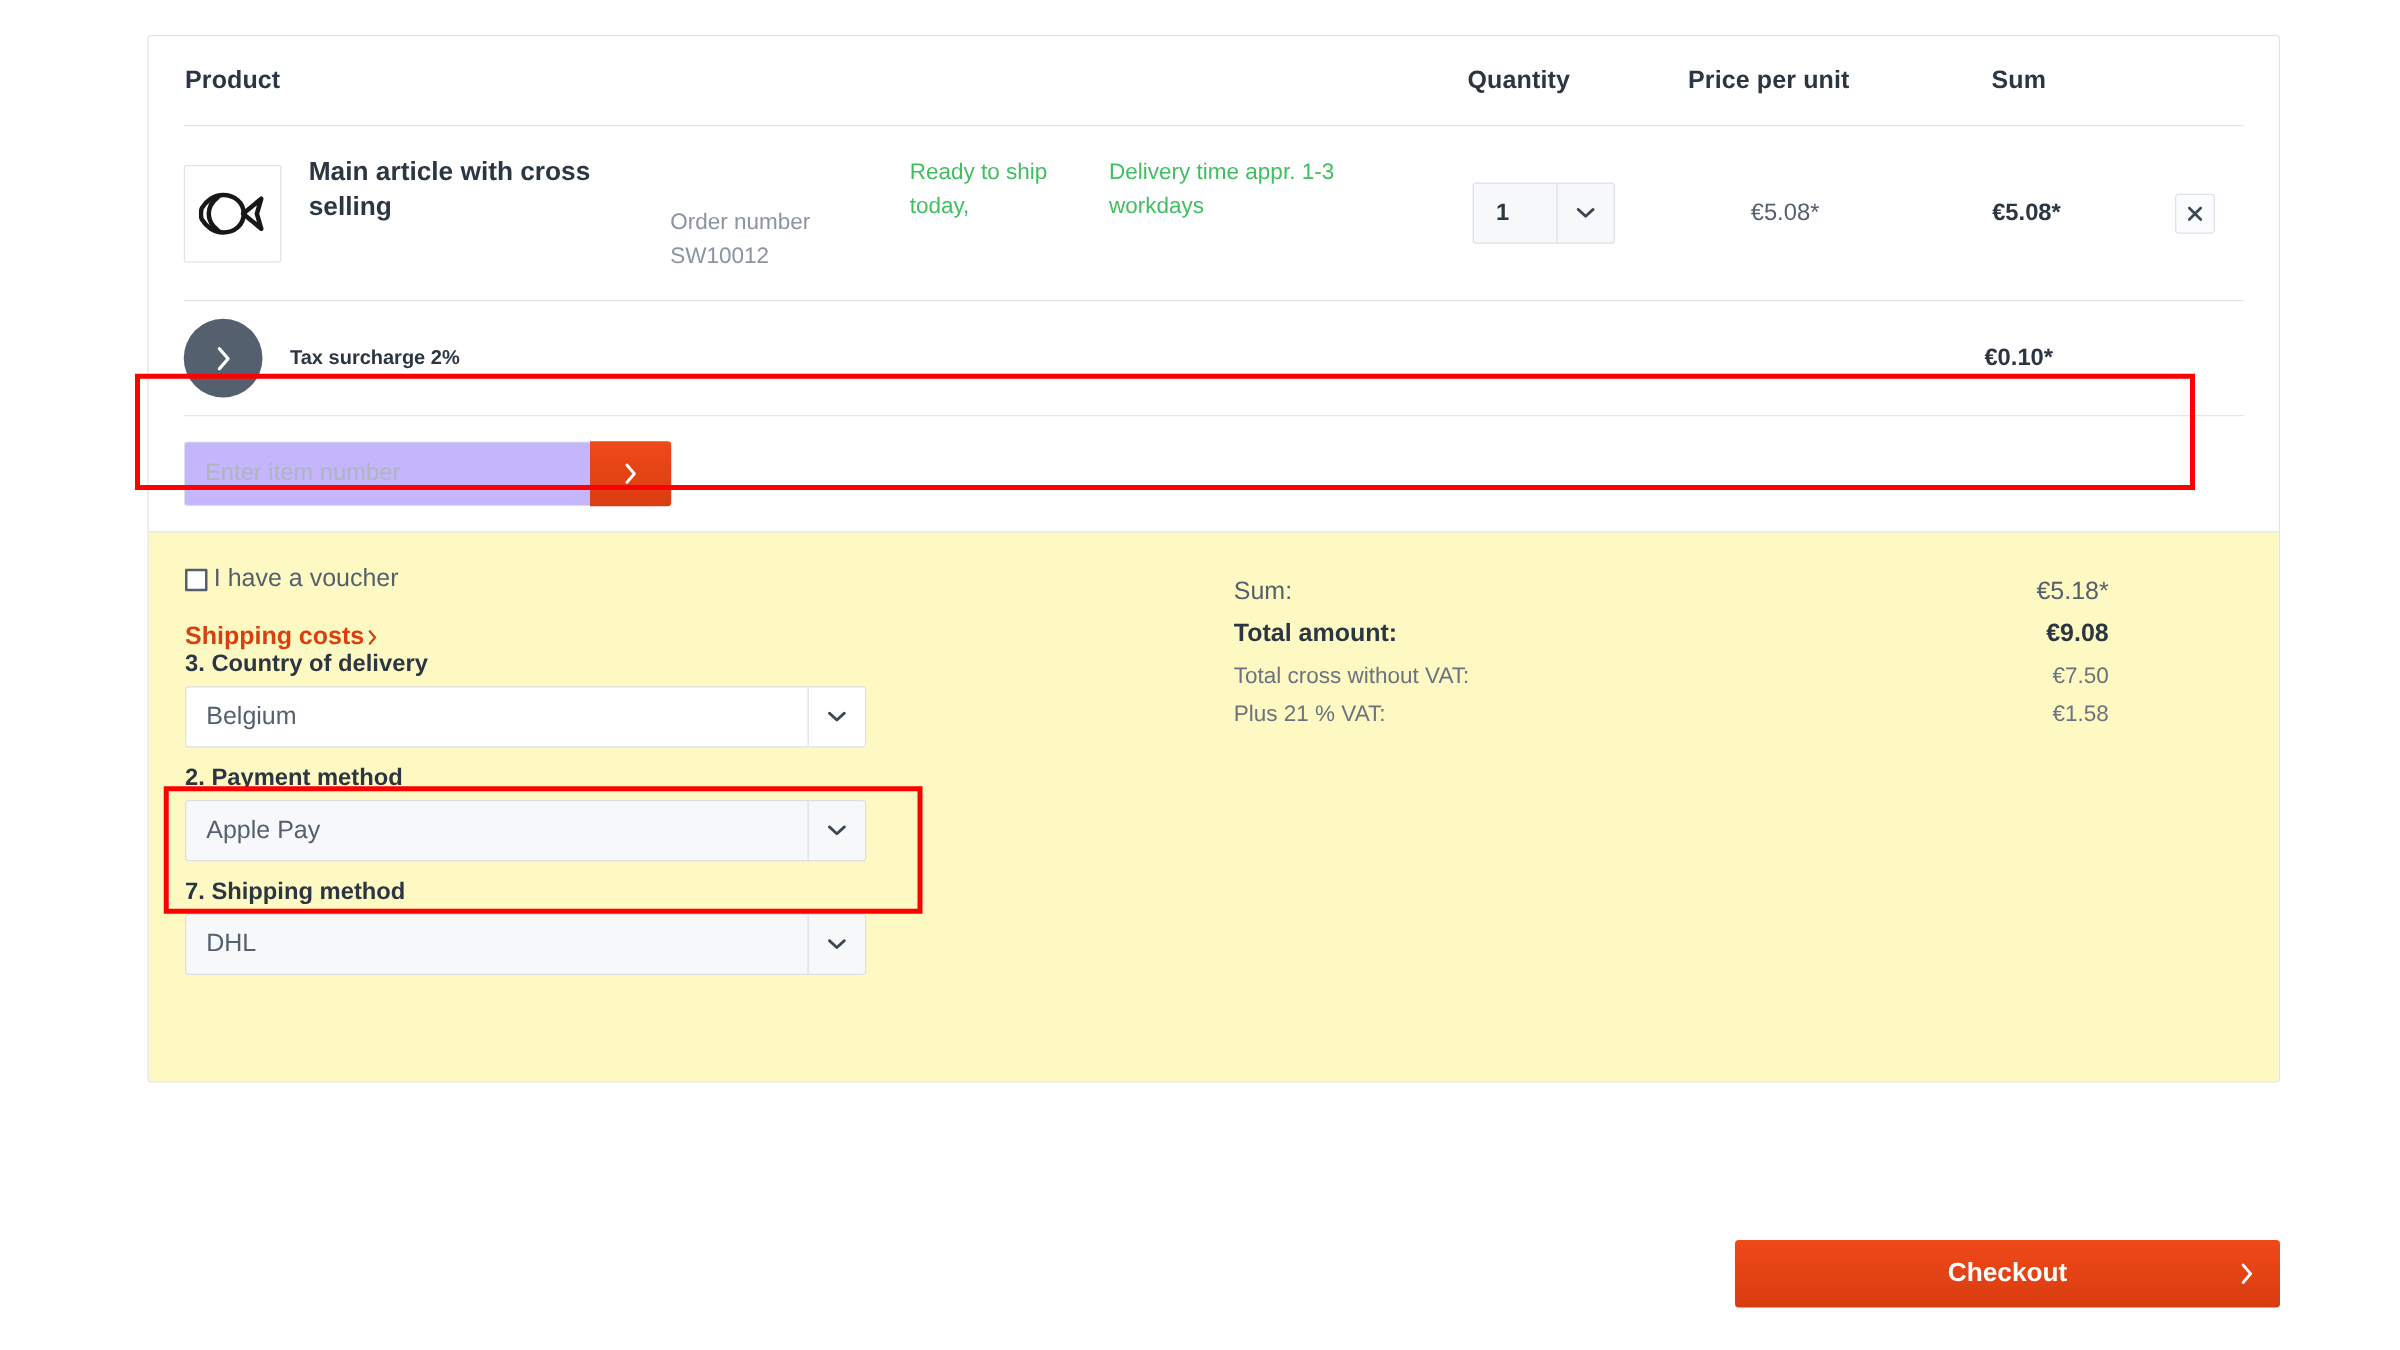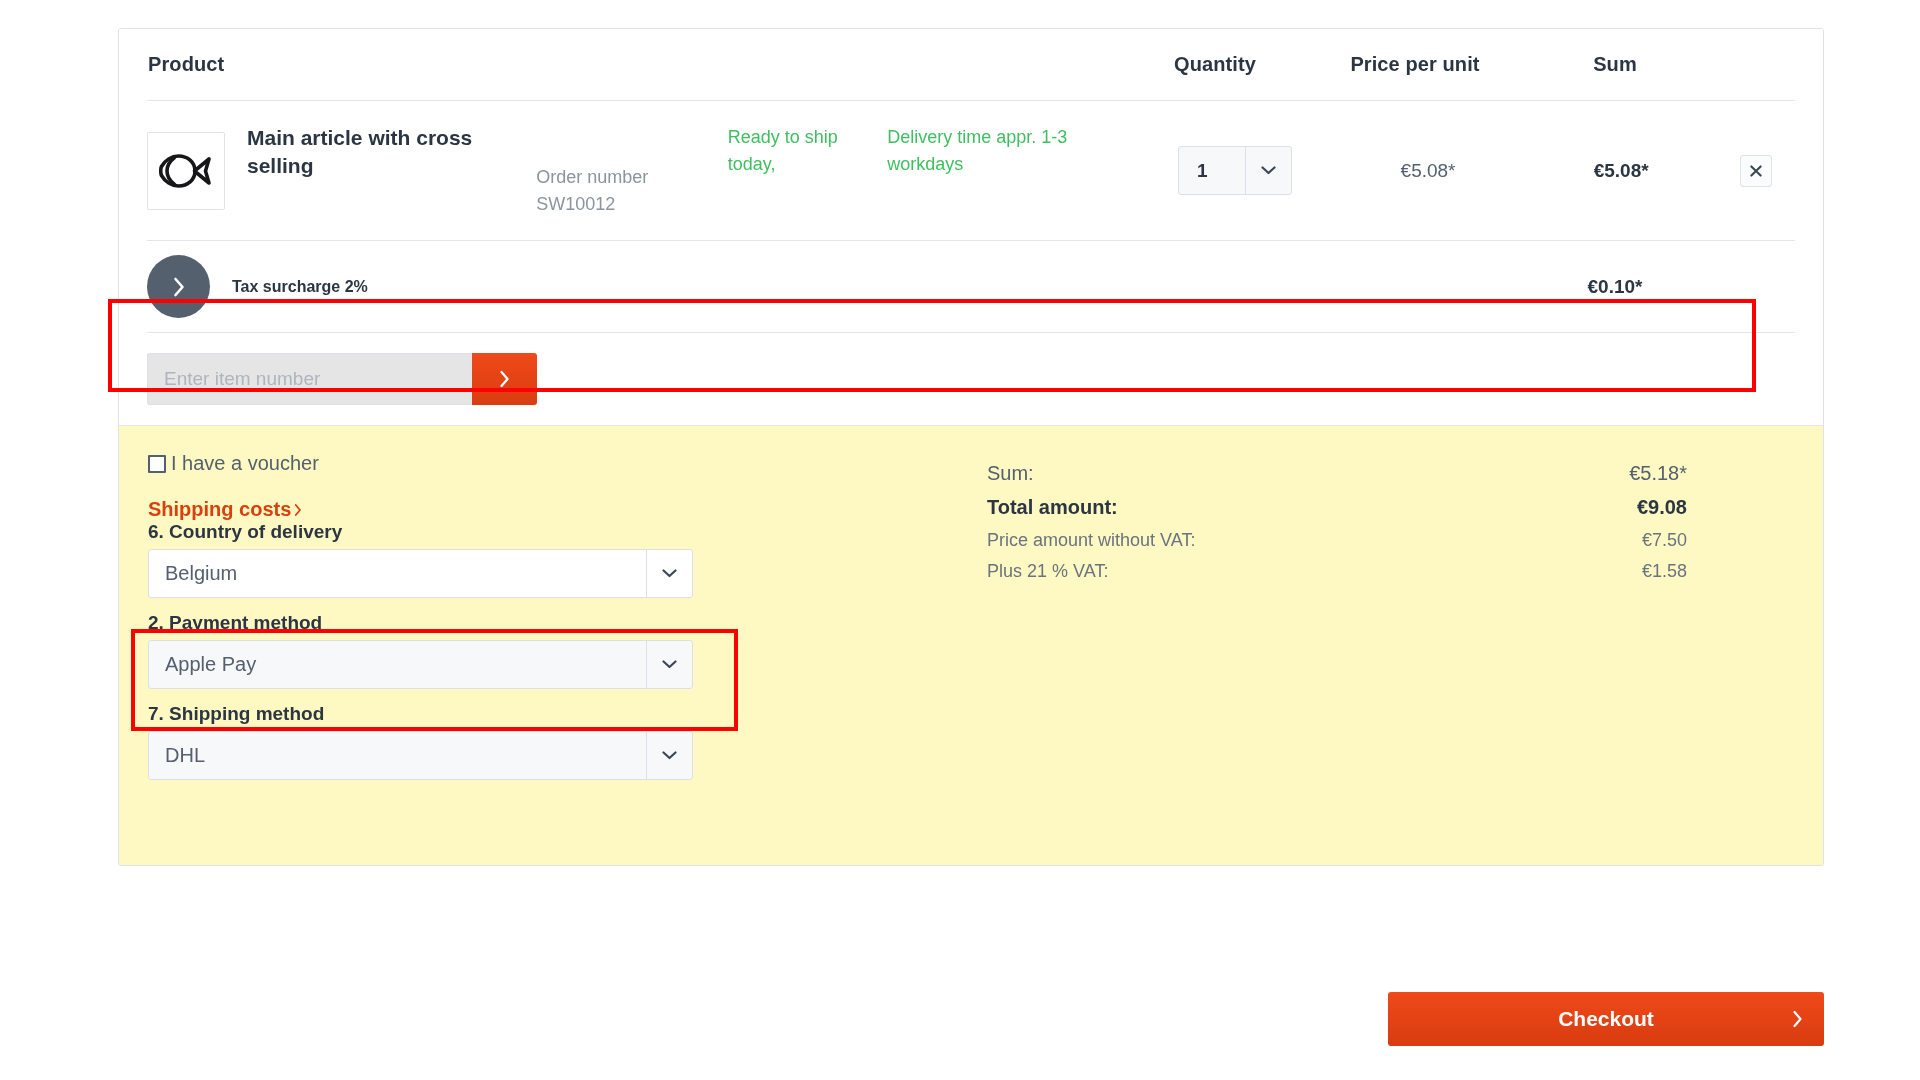--- a/index.html
+++ b/index.html
@@ -226,21 +226,21 @@
     display: flex;
     align-items: stretch;
     height: 52px;
   }
   .additem-input {
     width: 325px;
     height: 52px;
     border: 1px solid #dcdfe8;
     border-right: none;
     border-radius: 3px 0 0 3px;
-    background: #e5e5e5;
+    background: #c4b5fd;
     padding: 0 16px;
     font-family: "Liberation Sans", sans-serif;
     font-size: 19px;
     color: #55606e;
     outline: none;
   }
   .additem-input::placeholder { color: #aeb5be; }
   .additem-btn {
     width: 65px;
     height: 52px;
@@ -476,21 +476,21 @@
           <div class="voucher-label">I have a voucher</div>
         </div>
 
         <div class="shipping-link">
           <span>Shipping costs</span>
           <svg width="8" height="14" viewBox="0 0 8 14">
             <path d="M1.8 2 L6 7 L1.8 12" fill="none" stroke="#d9400e" stroke-width="1.8" stroke-linecap="round" stroke-linejoin="round"></path>
           </svg>
         </div>
 
-        <div class="field-label first">6. Country of delivery</div>
+        <div class="field-label first">3. Country of delivery</div>
         <div class="sel white">
           <div class="sel-value">Belgium</div>
           <div class="sel-arrow">
             <svg width="15" height="9" viewBox="0 0 15 9">
                 <path d="M1.5 1.5 L7.5 7 L13.5 1.5" fill="none" stroke="#3b4755" stroke-width="2.2" stroke-linecap="round" stroke-linejoin="round"></path>
               </svg>
           </div>
         </div>
 
         <div class="field-label">2. Payment method</div>
@@ -519,21 +519,21 @@
         <div class="totals">
           <div class="total-line">
             <span class="total-label">Sum:</span>
             <span class="total-value">€5.18*</span>
           </div>
           <div class="total-line strong">
             <span class="total-label">Total amount:</span>
             <span class="total-value">€9.08</span>
           </div>
           <div class="total-line small">
-            <span class="total-label">Price amount without VAT:</span>
+            <span class="total-label">Total cross without VAT:</span>
             <span class="total-value">€7.50</span>
           </div>
           <div class="total-line small">
             <span class="total-label">Plus 21 % VAT:</span>
             <span class="total-value">€1.58</span>
           </div>
         </div>
       </div>
 
     </div>

